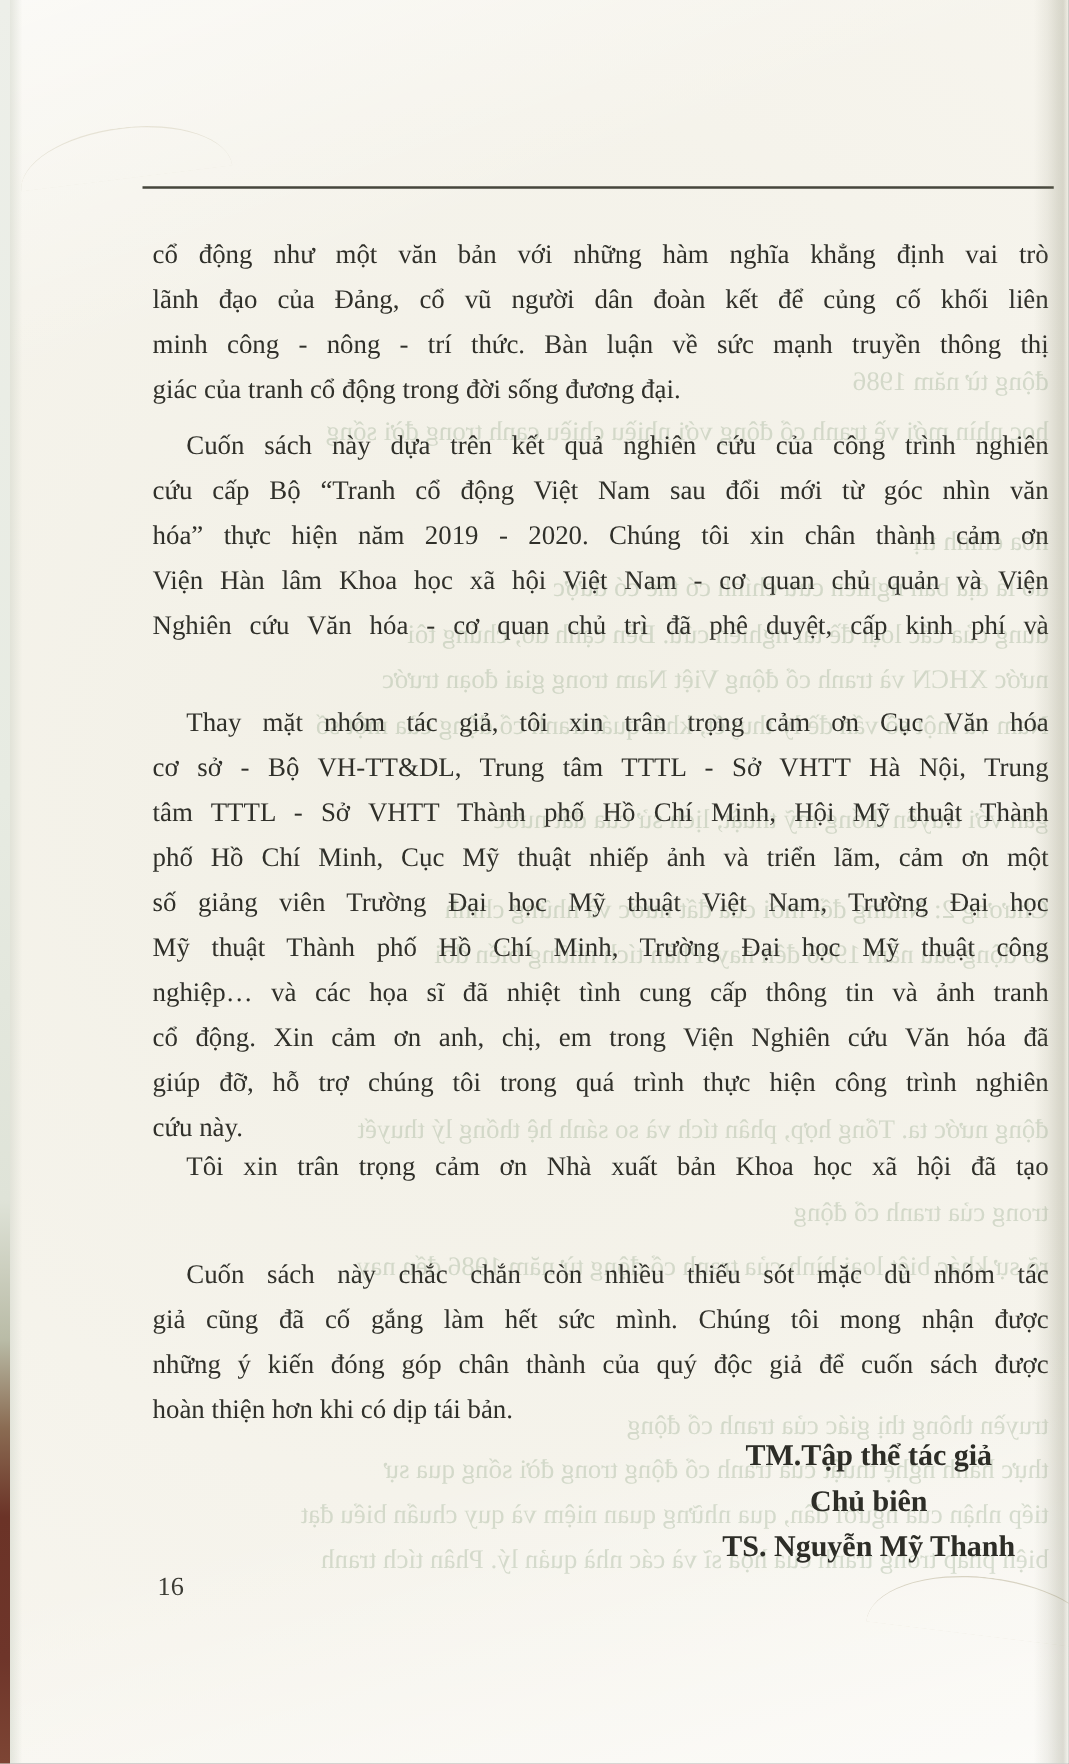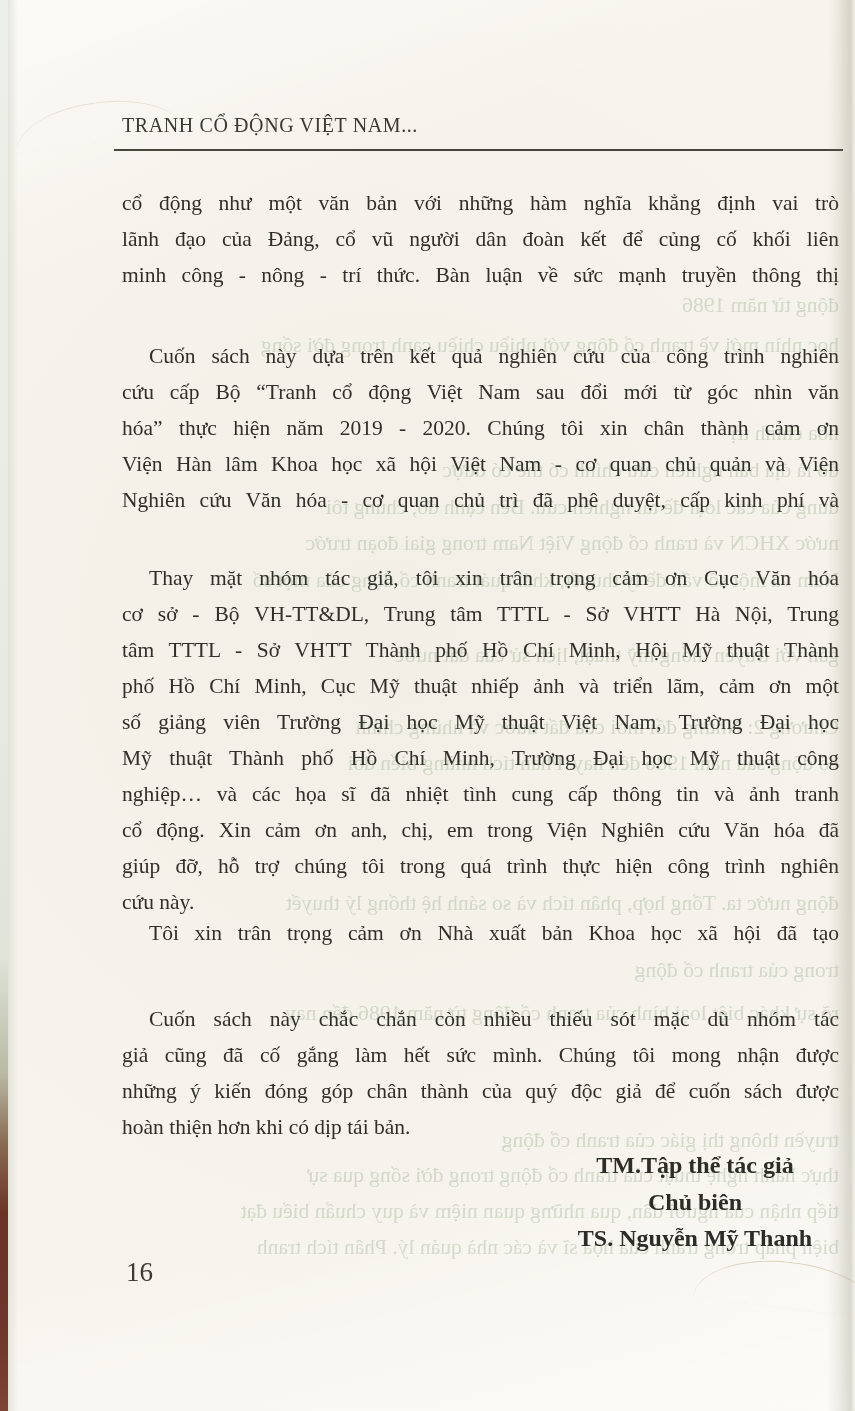--- a/index.html
+++ b/index.html
@@ -58,21 +58,21 @@
     overflow:hidden;
   }
   .line.last{text-align-last:left;}
   .line.indent{text-indent:27px;}
   .signature{
     position:absolute;left:525px;top:1147px;width:340px;z-index:3;
     text-align:center;font-weight:bold;font-size:24px;line-height:36.5px;color:#2d2d27;
   }
   .page-number{
     position:absolute;left:126px;top:1257px;z-index:3;
-    font-size:27px;color:#3c3c35;
+    font-size:21px;color:#3c3c35;
   }
   
   .ghost-layer{position:absolute;inset:0;z-index:1;pointer-events:none;}
   .ghost{
     position:absolute;left:122px;width:717px;height:30px;
     transform:scaleX(-1);
     color:rgba(148,166,138,0.34);
     font-size:21.5px;line-height:30px;
     filter:blur(0.5px);
     white-space:nowrap;overflow:hidden;
@@ -113,28 +113,28 @@
       <div class="ghost" style="top: 748px;">cổ động sau năm 1986 đến nay. Phân tích những biến đổi</div>
       <div class="ghost" style="top: 888px;">động nước ta. Tổng hợp, phân tích và so sánh hệ thống lý thuyết</div>
       <div class="ghost" style="top: 955px;">trong của tranh cổ động</div>
       <div class="ghost" style="top: 998px;">rõ sự khác biệt loại hình của tranh cổ động từ năm 1986 đến nay</div>
       <div class="ghost" style="top: 1125px;">truyền thông thị giác của tranh cổ động</div>
       <div class="ghost" style="top: 1160px;">thực hành nghệ thuật của tranh cổ động trong đời sống qua sự</div>
       <div class="ghost" style="top: 1196px;">tiếp nhận của người dân, qua những quan niệm và quy chuẩn biểu đạt</div>
       <div class="ghost" style="top: 1232px;">biện pháp trong tranh của họa sĩ và các nhà quản lý. Phân tích tranh</div>
     </div>
 
-  <div class="header">TRANH CỔ ĐỘNG VIỆT NAM...</div>
   <div class="header-rule"></div>
 
   <div class="body-text" id="body-text">
       <div class="para">
         <div class="line">cổ động như một văn bản với những hàm nghĩa khẳng định vai trò</div>
         <div class="line">lãnh đạo của Đảng, cổ vũ người dân đoàn kết để củng cố khối liên</div>
         <div class="line">minh công - nông - trí thức. Bàn luận về sức mạnh truyền thông thị</div>
+        <div class="line last">giác của tranh cổ động trong đời sống đương đại.</div>
       </div>
       <div class="para">
         <div class="line indent">Cuốn sách này dựa trên kết quả nghiên cứu của công trình nghiên</div>
         <div class="line">cứu cấp Bộ “Tranh cổ động Việt Nam sau đổi mới từ góc nhìn văn</div>
         <div class="line">hóa” thực hiện năm 2019 - 2020. Chúng tôi xin chân thành cảm ơn</div>
         <div class="line">Viện Hàn lâm Khoa học xã hội Việt Nam - cơ quan chủ quản và Viện</div>
         <div class="line">Nghiên cứu Văn hóa - cơ quan chủ trì đã phê duyệt, cấp kinh phí và</div>
       </div>
       <div class="para">
         <div class="line indent">Thay mặt nhóm tác giả, tôi xin trân trọng cảm ơn Cục Văn hóa</div>

